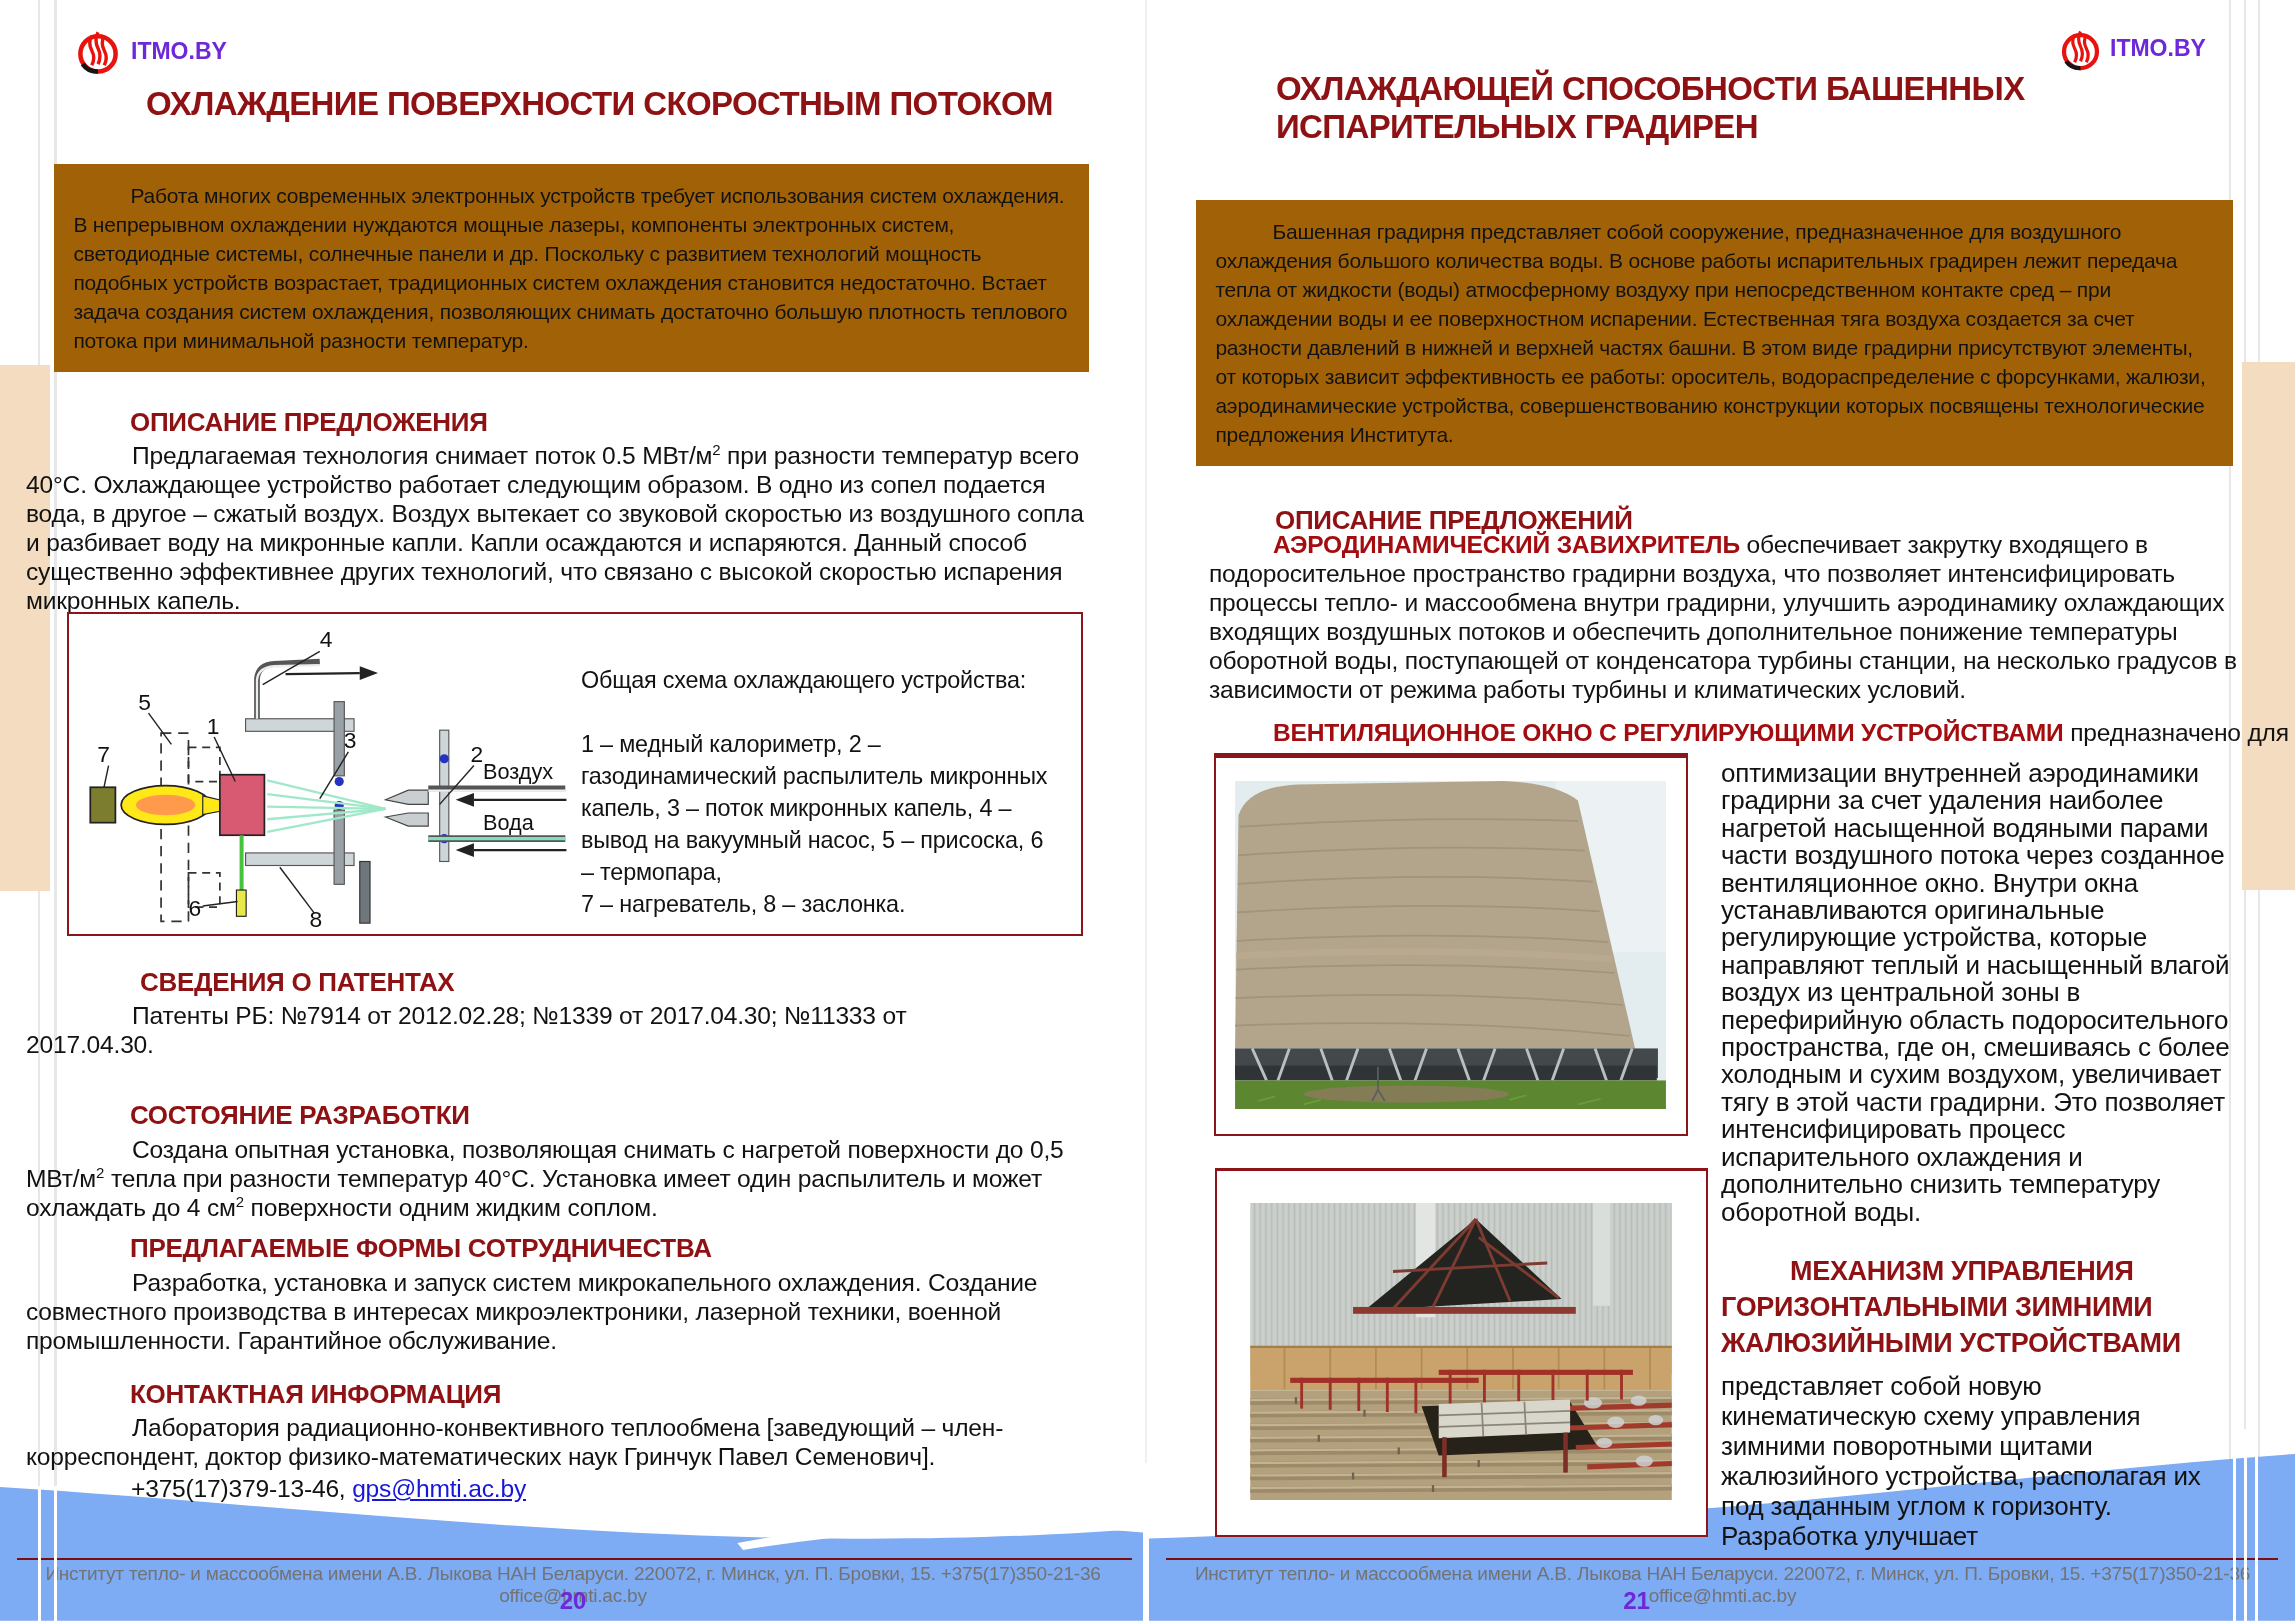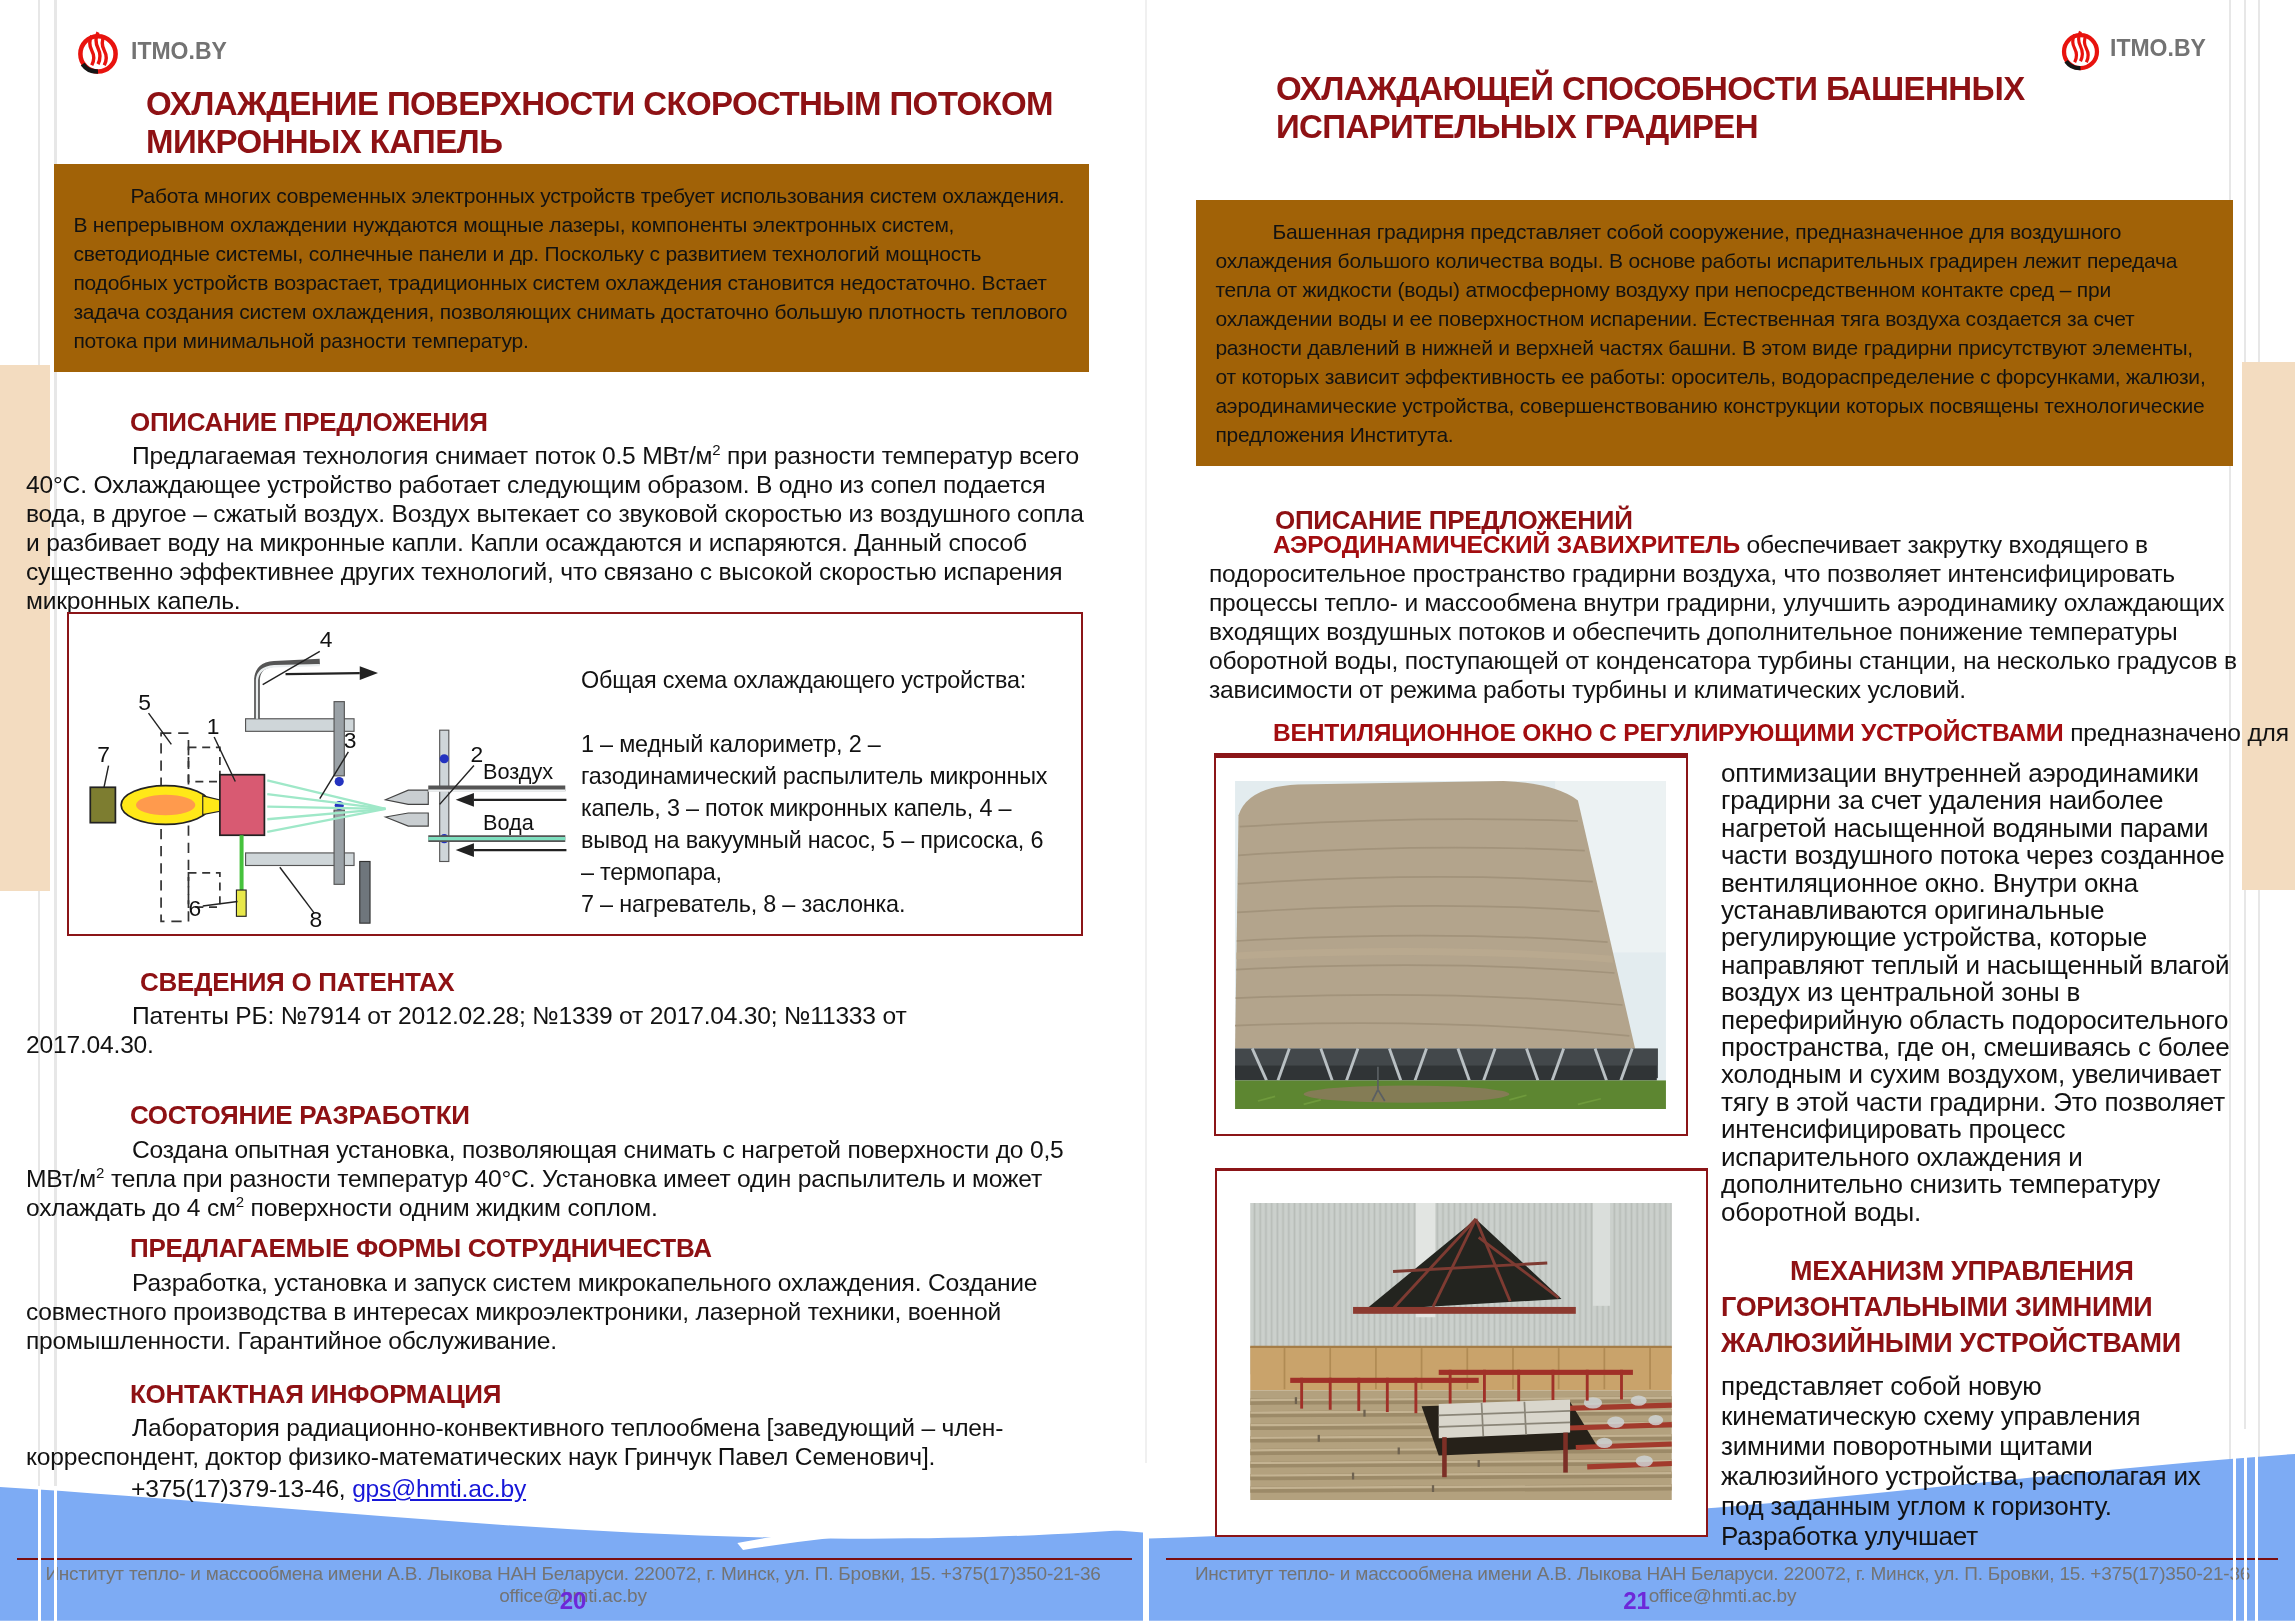--- a/index.html
+++ b/index.html
@@ -16,21 +16,21 @@
   .lead{font-weight:bold;color:#a30d10;}
   .colp{font-size:26px;line-height:27.4px;letter-spacing:-0.2px;}
   .mechh{font-weight:bold;color:#8e1114;font-size:27px;line-height:36px;text-indent:69px;letter-spacing:-0.3px;}
   .framebox{position:absolute;border:2.3px solid #8b1518;background:#fff;}
   .photoframe{position:absolute;border:2.3px solid #8b1518;border-top-width:5.1px;background:#fff;}
   .caption{font-size:23.4px;line-height:32px;letter-spacing:-0.2px;}
   .sup{font-size:15px;vertical-align:super;line-height:0;}
   .footer-rule{position:absolute;height:1.7px;background:#7a0e10;}
   .footer-text{position:absolute;text-align:center;color:#737373;font-size:19px;letter-spacing:-0.2px;}
   .pagenum{position:absolute;text-align:center;color:#6d28d9;font-size:24px;font-weight:bold;}
-  .logo-text{font-weight:bold;font-size:23px;color:#737373;letter-spacing:0;}
+  .logo-text{font-weight:bold;font-size:23px;color:#6d28d9;letter-spacing:0;}
   a.maillink{color:#1717d8;text-decoration:underline;}
   .wline{position:absolute;background:#ffffff;width:2.9px;}
   svg text{font-family:"Liberation Sans",sans-serif;}
   .serifTxt{font-family:"Liberation Serif",serif;}
 </style>
 </head>
 <body>
 
 <div class="canvas">
 
@@ -55,21 +55,20 @@
       <circle cx="44" cy="54" r="31" fill="none" stroke="#e8130e" stroke-width="8"></circle>
       <path d="M17,72 A31,31 0 0 0 44,85" fill="none" stroke="#151515" stroke-width="8"></path>
       <path d="M33,22 q-7,13 0,26 q7,13 0,26" fill="none" stroke="#e8130e" stroke-width="6"></path>
       <path d="M44,16 q-7,14 0,28 q7,14 0,28" fill="none" stroke="#e8130e" stroke-width="6"></path>
       <path d="M55,22 q-7,13 0,26 q7,13 0,26" fill="none" stroke="#e8130e" stroke-width="6"></path>
     </svg>
     <div class="abs logo-text" style="left:131px;top:38px;">ITMO.BY</div>
 
     <div class="abs page-title" style="left:146px;top:85px;width:937px;">
       <div>ОХЛАЖДЕНИЕ ПОВЕРХНОСТИ СКОРОСТНЫМ ПОТОКОМ</div>
-      <div>МИКРОННЫХ КАПЕЛЬ</div>
     </div>
 
     <div class="abs graybox" style="left:54px;top:164px;width:1035px;">
       <div class="inner">Работа многих современных электронных устройств требует использования систем охлаждения. В непрерывном охлаждении нуждаются мощные лазеры, компоненты электронных систем, светодиодные системы, солнечные панели и др. Поскольку с развитием технологий мощность подобных устройств возрастает, традиционных систем охлаждения становится недостаточно. Встает задача создания систем охлаждения, позволяющих снимать достаточно большую плотность теплового потока при минимальной разности температур.</div>
     </div>
 
     <div class="abs h" style="left:130px;top:407px;">ОПИСАНИЕ ПРЕДЛОЖЕНИЯ</div>
     <div class="abs p" style="left:26px;top:441px;width:1064px;">
       <span>Предлагаемая технология снимает поток 0.5 МВт/м</span><span class="sup">2</span><span> при разности температур всего 40°С. Охлаждающее устройство работает следующим образом. В одно из сопел подается вода, в другое – сжатый воздух. Воздух вытекает со звуковой скоростью из воздушного сопла и разбивает воду на микронные капли. Капли осаждаются и испаряются. Данный способ существенно эффективнее других технологий, что связано с высокой скоростью испарения микронных капель.</span>
     </div>

